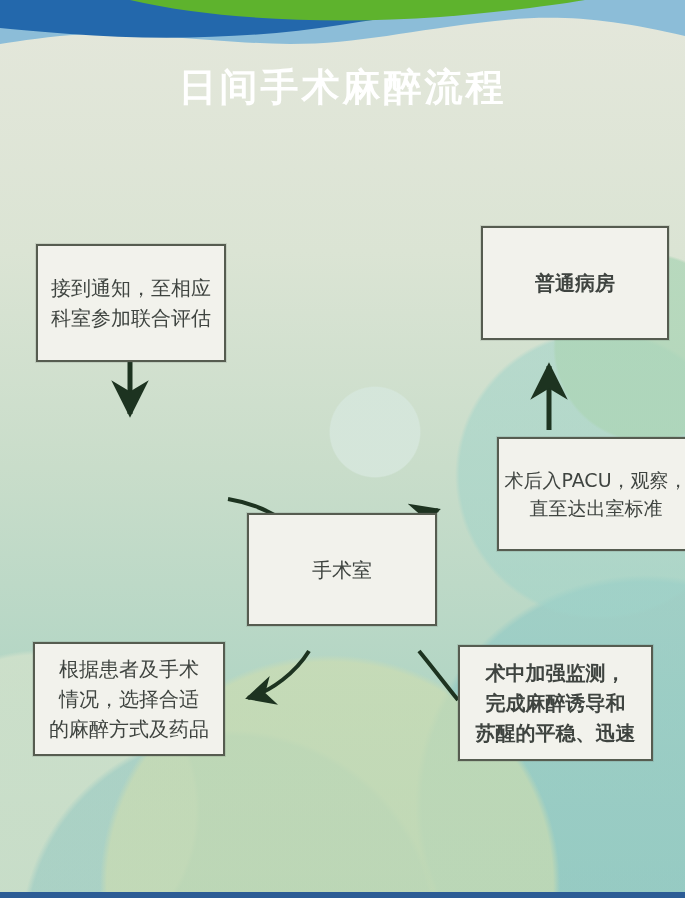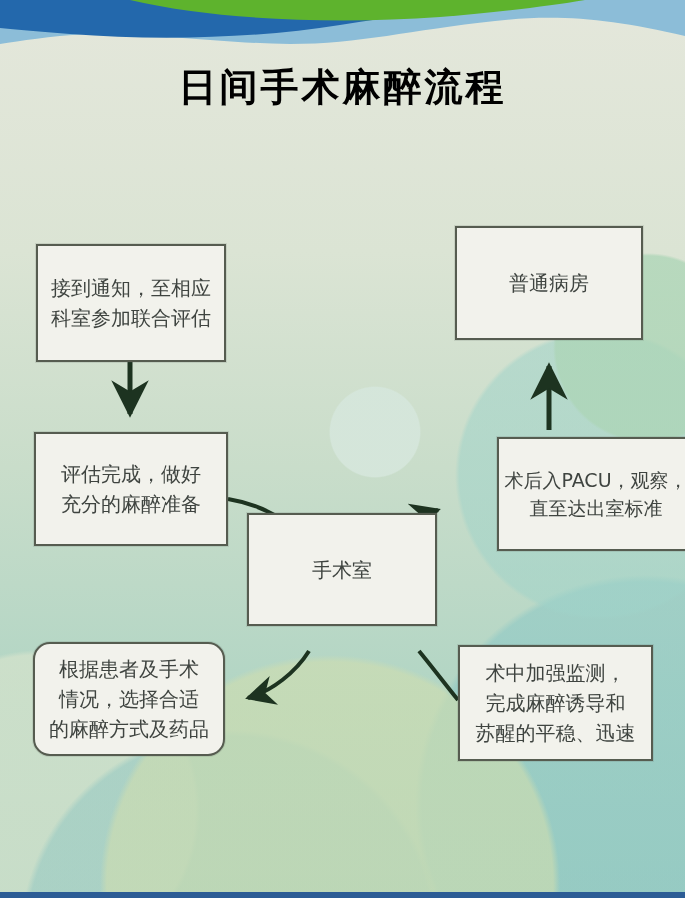--- a/index.html
+++ b/index.html
@@ -25,41 +25,41 @@
   }
   .wave{position:absolute;top:0;left:0;}
   .bottom-strip{
     position:absolute;left:0;bottom:0;width:685px;height:6px;
     background:#2c5c95;
   }
   .title{
     position:absolute;top:62px;left:0;width:685px;
     text-align:center;
     font-size:38px;font-weight:bold;letter-spacing:3px;
-    color:#000000;margin:0;
+    color:#ffffff;margin:0;
   }
   .node{
     position:absolute;
     background:#f2f2ec;
     border:2px solid #565c50;
     box-sizing:border-box;
     display:flex;align-items:center;justify-content:center;
     text-align:center;
     color:#3f4440;
     font-size:20px;line-height:1.5;
     box-shadow:0 0 0 1px rgba(90,96,86,.15);
   }
   .node span{white-space:pre-line;}
   .node-notify {left:36px; top:222px;width:190px;height:118px;margin-top:22px;}
-  .node-ward   {left:455px;top:226px;width:188px;height:114px;}
+  .node-ward   {left:481px;top:226px;width:188px;height:114px;font-weight:bold;}
   .node-assess {left:34px; top:432px;width:194px;height:114px;}
   .node-pacu   {left:456px;top:437px;width:198px;height:114px;font-size:19px;margin-left:41px;}
   .node-or     {left:247px;top:513px;width:190px;height:113px;}
-  .node-choose {left:33px; top:642px;width:192px;height:114px;border-radius:17px;}
-  .node-monitor{left:458px;top:645px;width:195px;height:116px;}
+  .node-choose {left:33px; top:642px;width:192px;height:114px;}
+  .node-monitor{left:458px;top:645px;width:195px;height:116px;font-weight:bold;}
   .arrows{position:absolute;inset:0;pointer-events:none;}
 </style>
 </head>
 <body>
 
 <div class="poster">
 
   <div class="bg"></div>
 
   <svg class="wave" width="685" height="64" viewBox="0 0 685 64" aria-hidden="true">
@@ -92,24 +92,20 @@
 
   <div class="node node-notify">
     <span>接到通知，至相应
 科室参加联合评估</span>
   </div>
 
   <div class="node node-ward">
     <span>普通病房</span>
   </div>
 
-  <div class="node node-assess">
-    <span>评估完成，做好
-充分的麻醉准备</span>
-  </div>
 
   <div class="node node-pacu">
     <span>术后入PACU，观察，
 直至达出室标准</span>
   </div>
 
   <div class="node node-or">
     <span>手术室</span>
   </div>
 

